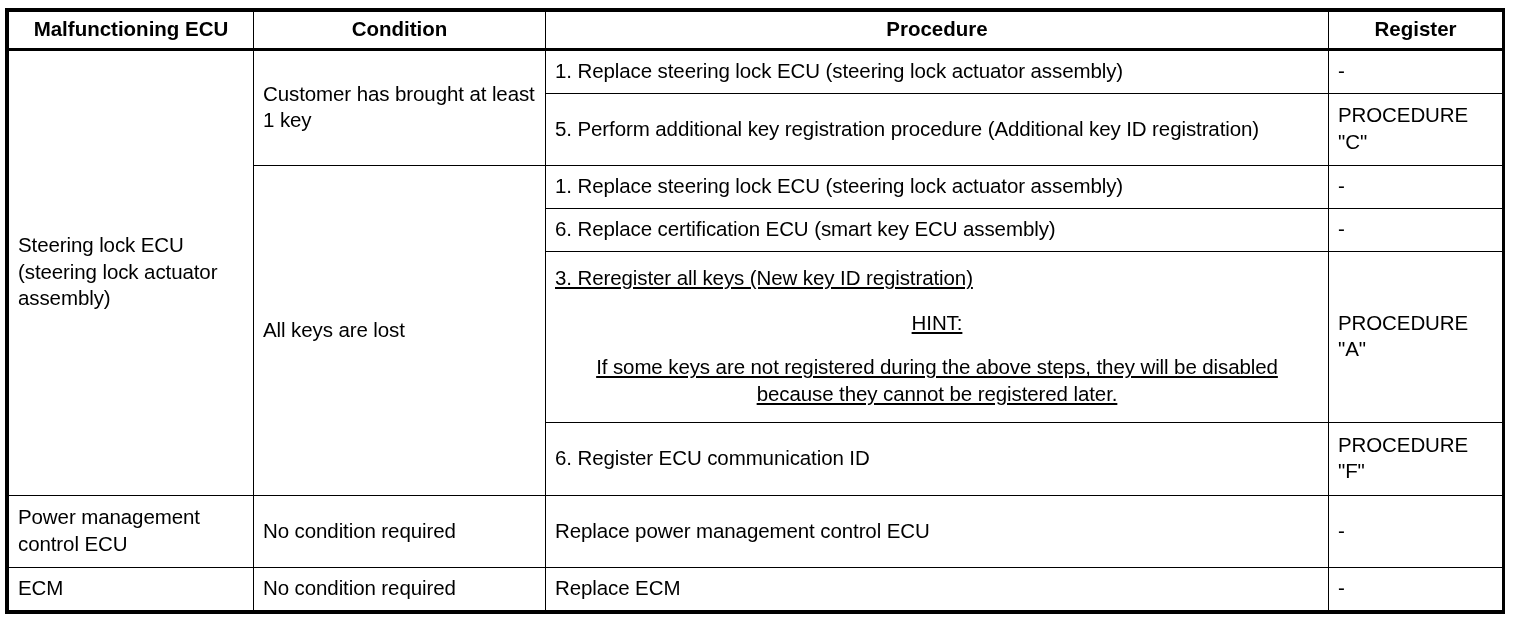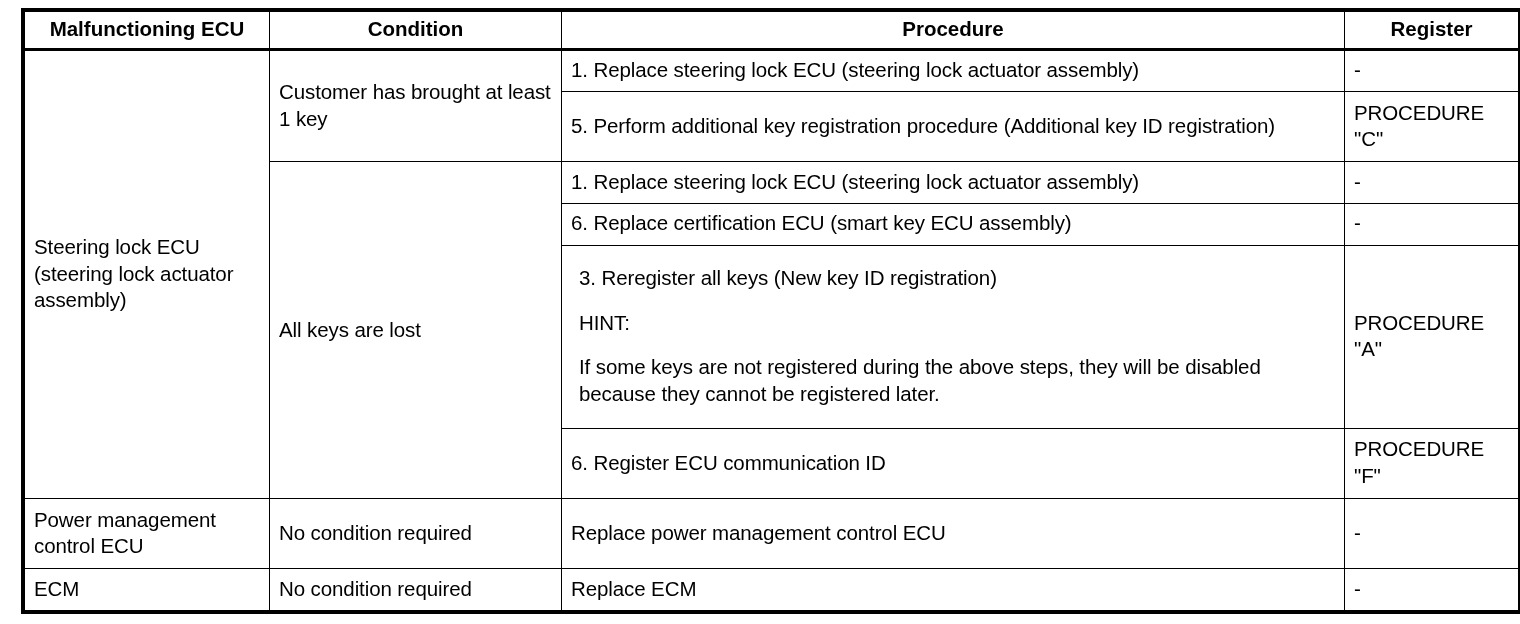--- a/index.html
+++ b/index.html
@@ -10,21 +10,21 @@
   body {
     width: 1520px;
     height: 624px;
     font-family: "Liberation Sans", "DejaVu Sans", sans-serif;
     color: #000000;
     overflow: hidden;
   }
 
   #table-wrap {
     position: absolute;
-    left: 21px;
+    left: 5px;
     top: 8px;
     width: 1500px;
     height: 606px;
     box-sizing: border-box;
     border: 3px solid #000000;
   }
 
   table.ecu-table {
     width: 100%;
     height: 100%;
@@ -74,24 +74,26 @@
   }
   td.cell-cond {
     vertical-align: middle;
     margin-top: 48px;
   }
   td.cell-ref {
     vertical-align: middle;
   }
 
   .proc-block p {
-    margin: 8px;
+    margin: 0;
+    text-decoration: underline;
   }
   .proc-block p + p {
     margin-top: 18px;
+    text-align: center;
   }
 </style>
 </head>
 <body>
 
 <div id="table-wrap">
   <table class="ecu-table">
     <colgroup>
       <col class="col-ecu">
       <col class="col-cond">

